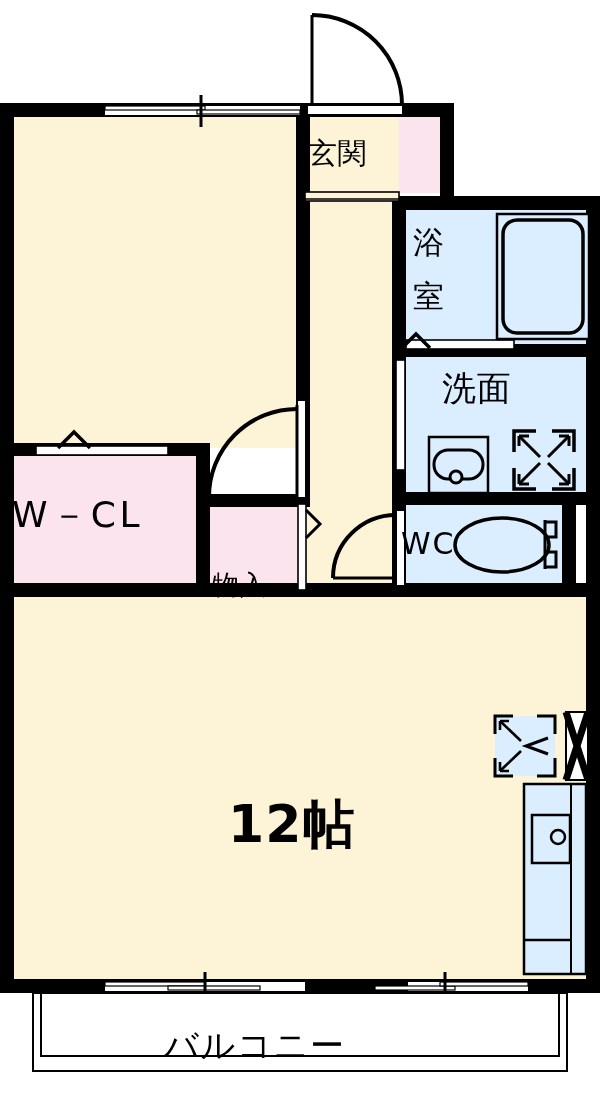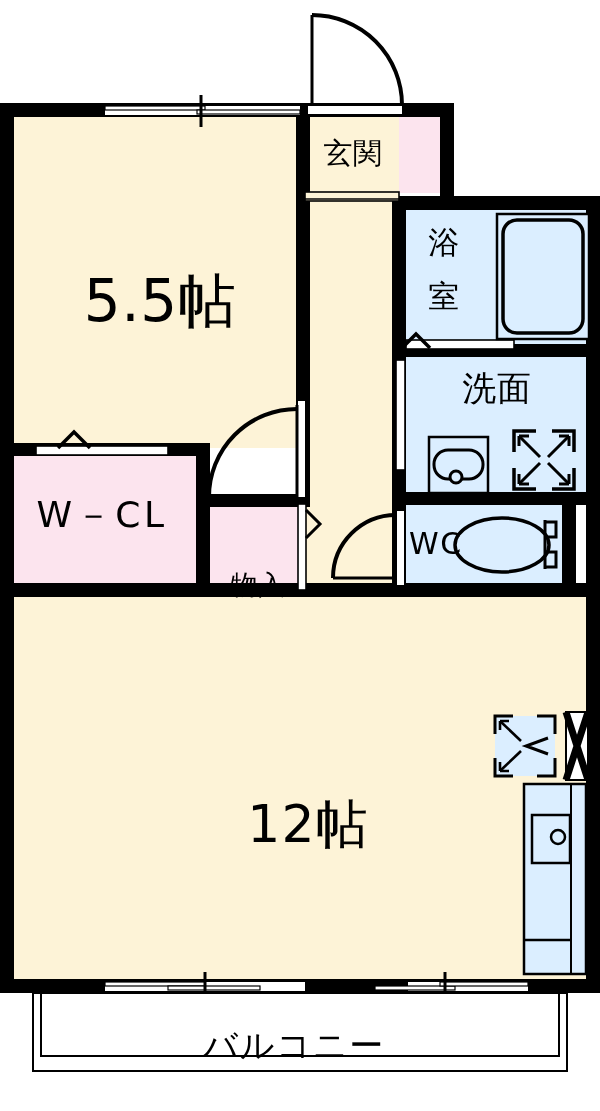--- a/index.html
+++ b/index.html
@@ -25,34 +25,34 @@
     width: 600px;
     height: 1111px;
   }
   .label {
     position: absolute;
     color: #000000;
     font-family: "DejaVu Sans", "Liberation Sans", sans-serif;
     font-weight: 500;
     white-space: nowrap;
     line-height: 1;
-    text-align: center;
+    text-align: left;
     letter-spacing: 0.02em;
   }
   .lbl-washitsu   { left:  60px; top: 196px; width: 200px; font-size: 56px; }
   .lbl-washitsu-j { left:  55px; top: 272px; width: 210px; font-size: 58px; letter-spacing: 0.01em; }
   .lbl-wcl        { left:  12px; top: 497px; width: 180px; font-size: 36px; letter-spacing: 0.10em; }
   .lbl-monoire    { left: 212px; top: 527px; width:  92px; font-size: 27px; margin-top: 44px; }
   .lbl-genkan     { left: 308px; top: 139px; width:  90px; font-size: 29px; }
   .lbl-yokushitsu1{ left: 413px; top: 227px; width:  62px; font-size: 31px; }
   .lbl-yokushitsu2{ left: 413px; top: 281px; width:  62px; font-size: 31px; }
   .lbl-senmen     { left: 442px; top: 371px; width: 110px; font-size: 34px; }
   .lbl-wc         { left: 401px; top: 529px; width:  70px; font-size: 30px; letter-spacing: 0.06em; }
   .lbl-ldk        { left: 203px; top: 705px; width: 200px; font-size: 52px; font-weight: 600; letter-spacing: 0.12em; }
-  .lbl-ldk-j      { left: 228px; top: 798px; width: 160px; font-size: 52px; font-weight: 400; }
+  .lbl-ldk-j      { left: 228px; top: 798px; width: 160px; font-size: 52px; font-weight: 700; }
   .lbl-balcony    { left: 164px; top: 1028px; width: 260px; font-size: 34px; letter-spacing: 0.05em; }
 </style>
 </head>
 <body>
 
 <div id="plan">
 
   <svg class="layer" viewBox="0 0 600 1111" xmlns="http://www.w3.org/2000/svg">
 
     <g>
@@ -244,21 +244,20 @@
     <g>
       <rect x="33" y="993" width="534" height="78" fill="#ffffff" stroke="#000000" stroke-width="2"></rect>
       <rect x="41" y="993" width="518" height="63" fill="#ffffff" stroke="#000000" stroke-width="2"></rect>
     </g>
 
   </svg>
 
   <div class="layer">
 
 
-    <div class="label lbl-washitsu-j">5.5帖</div>
 
     <div class="label lbl-wcl">W－CL</div>
 
     <div class="label lbl-monoire">物入</div>
 
     <div class="label lbl-genkan">玄関</div>
 
     <div class="label lbl-yokushitsu1">浴</div>
 
     <div class="label lbl-yokushitsu2">室</div>

